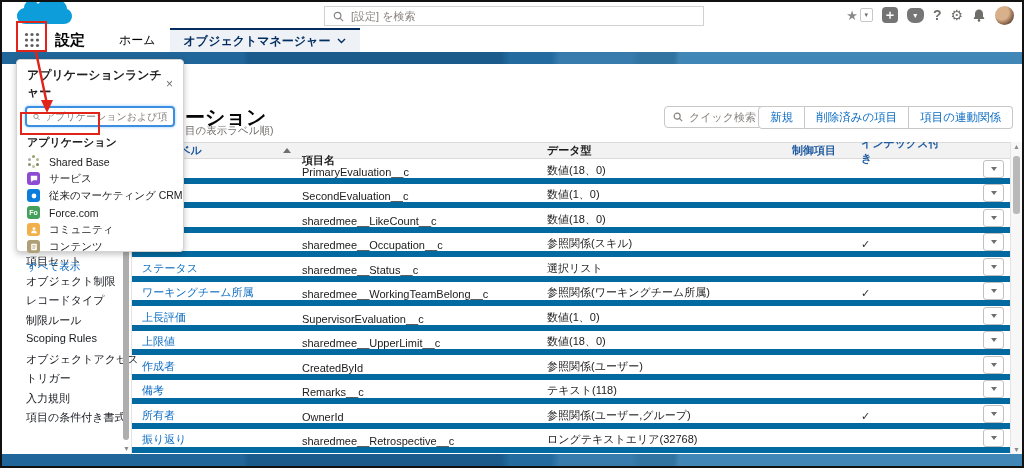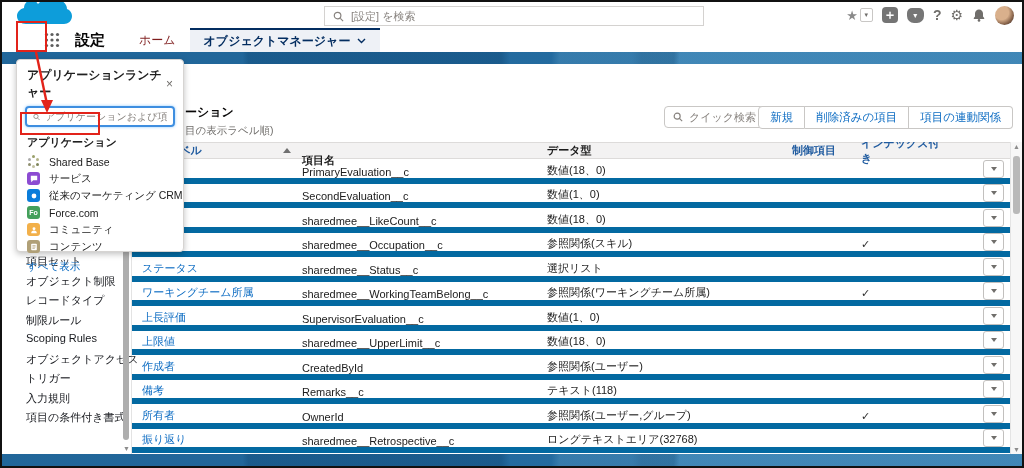--- a/index.html
+++ b/index.html
@@ -25,25 +25,25 @@
   .blob{ width:17px; height:15px; background:#767676; border-radius:5px 5px 7px 7px;
          display:flex; align-items:center; justify-content:center; color:#fff; font-size:8px; }
   .qmark{ color:#706e6b; font-size:14px; font-weight:bold; }
   .gear{ color:#706e6b; font-size:14px; }
   .bell svg{ display:block; }
   .avatar{ width:19px; height:19px; border-radius:50%;
            background:radial-gradient(circle at 35% 35%, #d9b08c 0 40%, #7d5a43 70%, #3c3f52 100%); }
 
   
   .navbar{ position:absolute; left:0; top:26px; width:100%; height:24px; background:#fff;
-           display:flex; align-items:stretch;padding-left:20px; }
+           display:flex; align-items:stretch; }
   .waffle{ width:28px; margin-left:16px; display:flex; align-items:center; justify-content:center; }
   .appname{ font-size:15px; font-weight:bold; color:#080707; display:flex; align-items:center; margin-left:9px; }
   .tabs{ display:flex; margin-left:20px; }
-  .tab{ display:flex; align-items:center; padding:0 14px; font-size:12px; color:#7f1d1d; }
+  .tab{ display:flex; align-items:center; padding:0 14px; font-size:12px; color:#000000; }
   .tab.active{ background:#eef1f6; border-top:2px solid #032d60; color:#032d60; font-weight:bold; gap:7px; }
 
   
   .band{ position:absolute; left:0; width:100%; background:#2e7cb4;
          background-image:
            radial-gradient(circle at 12% 160%, rgba(9,62,105,.35) 0 42%, transparent 43%),
            radial-gradient(circle at 45% -60%, rgba(9,62,105,.28) 0 38%, transparent 39%),
            radial-gradient(circle at 78% 180%, rgba(120,190,230,.35) 0 30%, transparent 31%),
            radial-gradient(circle at 95% -40%, rgba(9,62,105,.3) 0 34%, transparent 35%); }
   .band.top{ top:50px; height:12px; }
@@ -52,21 +52,21 @@
   
   .content{ position:absolute; left:0; top:62px; width:100%; height:390px; background:#fff; overflow:hidden; }
 
   .sidebar{ position:absolute; left:0; top:0; width:130px; height:100%; background:#fff; border-right:1px solid #e3e3e3; }
   .side-list{ position:absolute; left:0; top:186px; width:100%; }
   .side-item{ font-size:11px; color:#16181d; padding:4px 0 4px 24px; height:19.5px; white-space:nowrap; }
   .side-scroll{ position:absolute; right:2px; top:186px; width:6px; height:190px; background:#aeaeae; border-radius:3px; }
   .side-down{ position:absolute; right:1px; bottom:2px; font-size:7px; color:#8c8c8c; }
 
   .main{ position:absolute; left:130px; top:0; right:0; height:100%; }
-  .page-title-frag{ position:absolute; left:53px; top:40px; font-size:12px; font-weight:bold; color:#080707; }
+  .page-title-frag{ position:absolute; left:53px; top:40px; font-size:20px; font-weight:bold; color:#080707; }
   .page-sub-frag{ position:absolute; left:53px; top:60px; font-size:10.5px; color:#706e6b; }
   .quickfind{ position:absolute; left:532px; top:42px; width:150px; height:22px; border:1px solid #c9c7c5;
               border-radius:4px; display:flex; align-items:center; padding:0 8px; gap:6px; background:#fff; }
   .quickfind .ph{ font-size:11px; color:#87827e; }
   .btn-group{ position:absolute; right:9px; top:42px; display:flex; height:23px; }
   .btn{ border:1px solid #c9c7c5; border-left:none; background:#fff; color:#0b6bc2; font-size:11.5px;
         padding:0 11px; display:flex; align-items:center; white-space:nowrap; }
   .btn:first-child{ border-left:1px solid #c9c7c5; border-radius:4px 0 0 4px; }
   .btn:last-child{ border-radius:0 4px 4px 0; }
 

